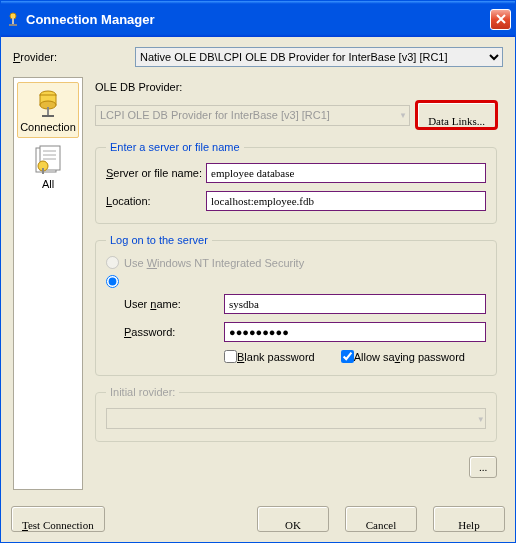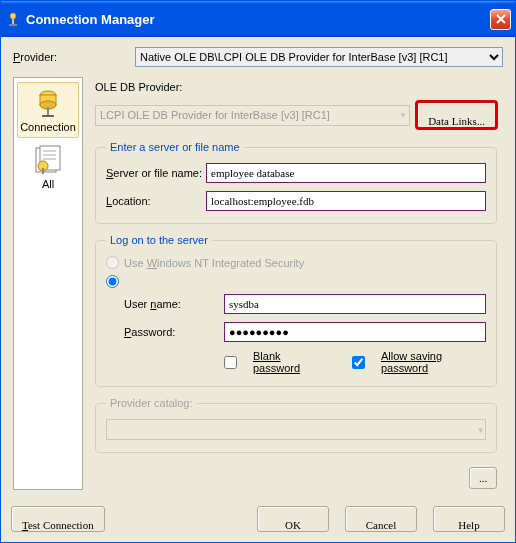--- a/index.html
+++ b/index.html
@@ -157,21 +157,21 @@
     border: 1px solid #701a75;
     padding: 1px 4px;
     font-family: Tahoma;
     font-size: 11px;
   }
   .radio-row { display:flex; align-items:center; margin-bottom:6px; }
   .radio-row input { margin: 0 5px 0 0; }
   .radio-row.disabled { color:#a0a0a0; }
   .indent { padding-left: 18px; }
   .check-row { display:flex; gap:26px; padding-left:100px; margin-top:4px;}
-  .check-row label { display:flex;align-items:center; gap:16px;text-decoration:underline; }
+  .check-row label { display:flex;align-items:center; gap:0; }
   .check-row input { margin:0; }
   .initial-combo {
     flex:1;height:21px;border:1px solid #c9c7ba;background:#ece9d8;
     display:flex;align-items:center;justify-content:flex-end;padding:0 2px;
   }
   .initial-combo .arrow{color:#c0c0c0;font-size:9px;}
   .more-row { display:flex; justify-content:flex-end; margin-top:4px;}
   .footer {
     display:flex;
     padding: 8px 10px 10px 10px;
@@ -291,21 +291,21 @@
                 </label>
               <label>
                   <input type="checkbox" checked="" style="">
                   <span>Allow sa<span class="underline">v</span>ing password</span>
                 </label>
             </div>
           </div>
         </fieldset>
 
         <fieldset style="opacity:.95">
-          <legend class="disabled">Provider catalog:</legend>
+          <legend class="disabled">Initial rovider:</legend>
           <div class="form-row" style="margin:0">
             <div class="initial-combo">
               <span class="arrow">▾</span>
             </div>
           </div>
         </fieldset>
 
         <div class="more-row">
           <button class="btn" style="min-width:28px;padding:0 6px">...</button>
         </div>

